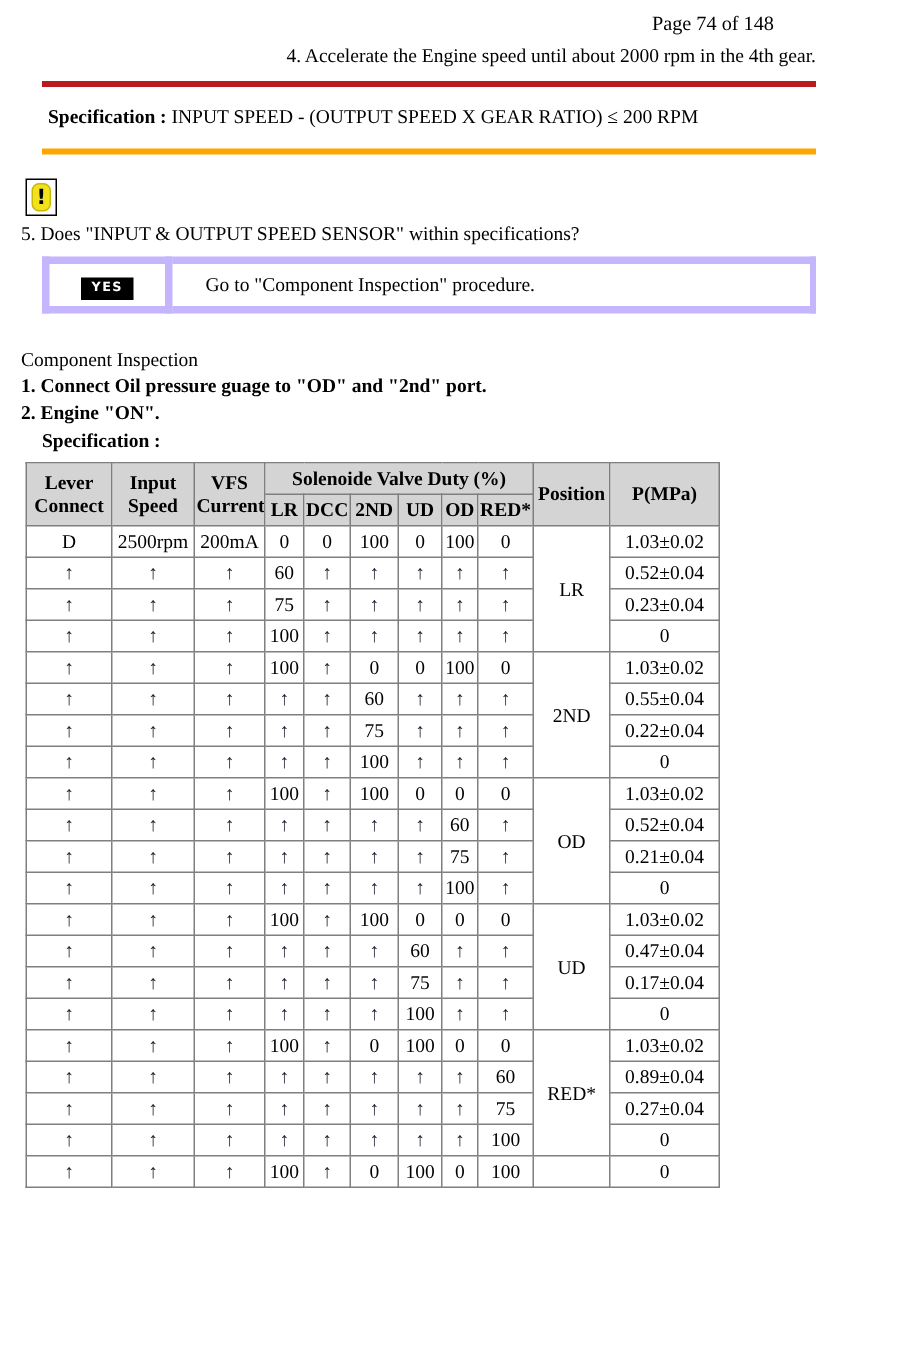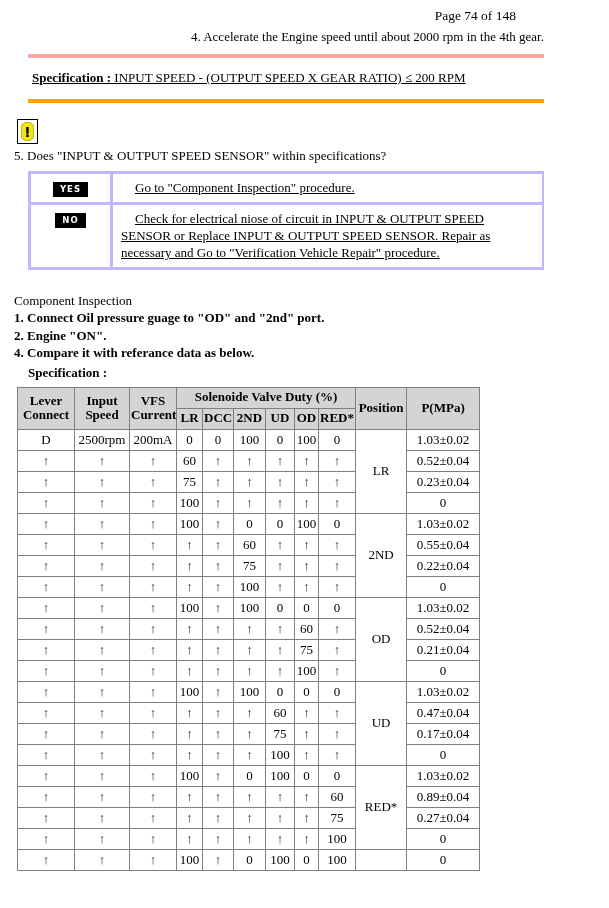--- a/index.html
+++ b/index.html
@@ -15,24 +15,23 @@
   }
   .page-number {
     text-align: right;
     padding: 8px 28px 0 0;
     font-size: 13.5px;
   }
   .step-line { margin: 5px 0 0 14px; text-align: right; }
   .spec-banner {
     margin: 9px 0 16px 28px;
     width: 517px;
-    border-top: 4px solid #fca5a5;
+    border-top: 4px solid #b91c1c;
     border-bottom: 4px solid #FFA500;
     padding: 12px 0 13px 4px;
-    text-decoration: underline;
   }
   .spec-banner b { font-weight: bold; }
   .caution-box {
     margin: 9px 0 0 17px;
     width: 21px; height: 25px;
     border: 1px solid #000;
     background: #fff;
     display: flex; align-items: center; justify-content: center;
   }
   .caution-blob {
@@ -46,23 +45,22 @@
   }
   .step5 { margin: 4px 0 0 14px; }
 
   table { border-collapse: collapse; }
   .decision-table {
     margin: 7px 0 0 28px;
     width: 517px;
     table-layout: fixed;
   }
   .decision-table td {
-    border: 3px solid #c4b5fd;
+    border: 5px solid #c4b5fd;
     vertical-align: top;
-    text-decoration: underline;
   }
   .badge-cell { width: 82px; text-align: center; padding-top: 6px; }
   .answer-badge {
     display: inline-block;
     background: #000; color: #fff;
     font-family: "DejaVu Sans", sans-serif;
     font-size: 8.5px; font-weight: bold;
     letter-spacing: 1px;
     padding: 2px 7px 3px 7px;
   }
@@ -114,34 +112,27 @@
   <div class="step5">5. Does "INPUT &amp; OUTPUT SPEED SENSOR" within specifications?</div>
 
   <table class="decision-table">
     <tbody id="decision-body">
         <tr>
           <td class="badge-cell"><span class="answer-badge">YES</span></td>
           <td class="decision-text">
             <div>Go to "Component Inspection" procedure.</div>
           </td>
         </tr>
-        <tr>
-          <td class="badge-cell"><span class="answer-badge">NO</span></td>
-          <td class="decision-text">
-            <div>Check for electrical niose of circuit in INPUT &amp; OUTPUT SPEED SENSOR or Replace INPUT &amp; OUTPUT SPEED SENSOR. Repair as necessary and Go to "Verification Vehicle Repair" procedure.</div>
-          </td>
-        </tr>
       </tbody>
   </table>
 
   <div class="ci-title">Component Inspection</div>
   <div id="ci-steps">
       <div class="ci-step">1. Connect Oil pressure guage to "OD" and "2nd" port.</div>
       <div class="ci-step">2. Engine "ON".</div>
-      <div class="ci-step">4. Compare it with referance data as below.</div>
     </div>
   <div class="spec-label">Specification :</div>
 
   <table class="spec-table">
     <colgroup>
       <col style="width:57px">
         <col style="width:55px">
         <col style="width:47px">
       <col style="width:26px">
         <col style="width:31px">

